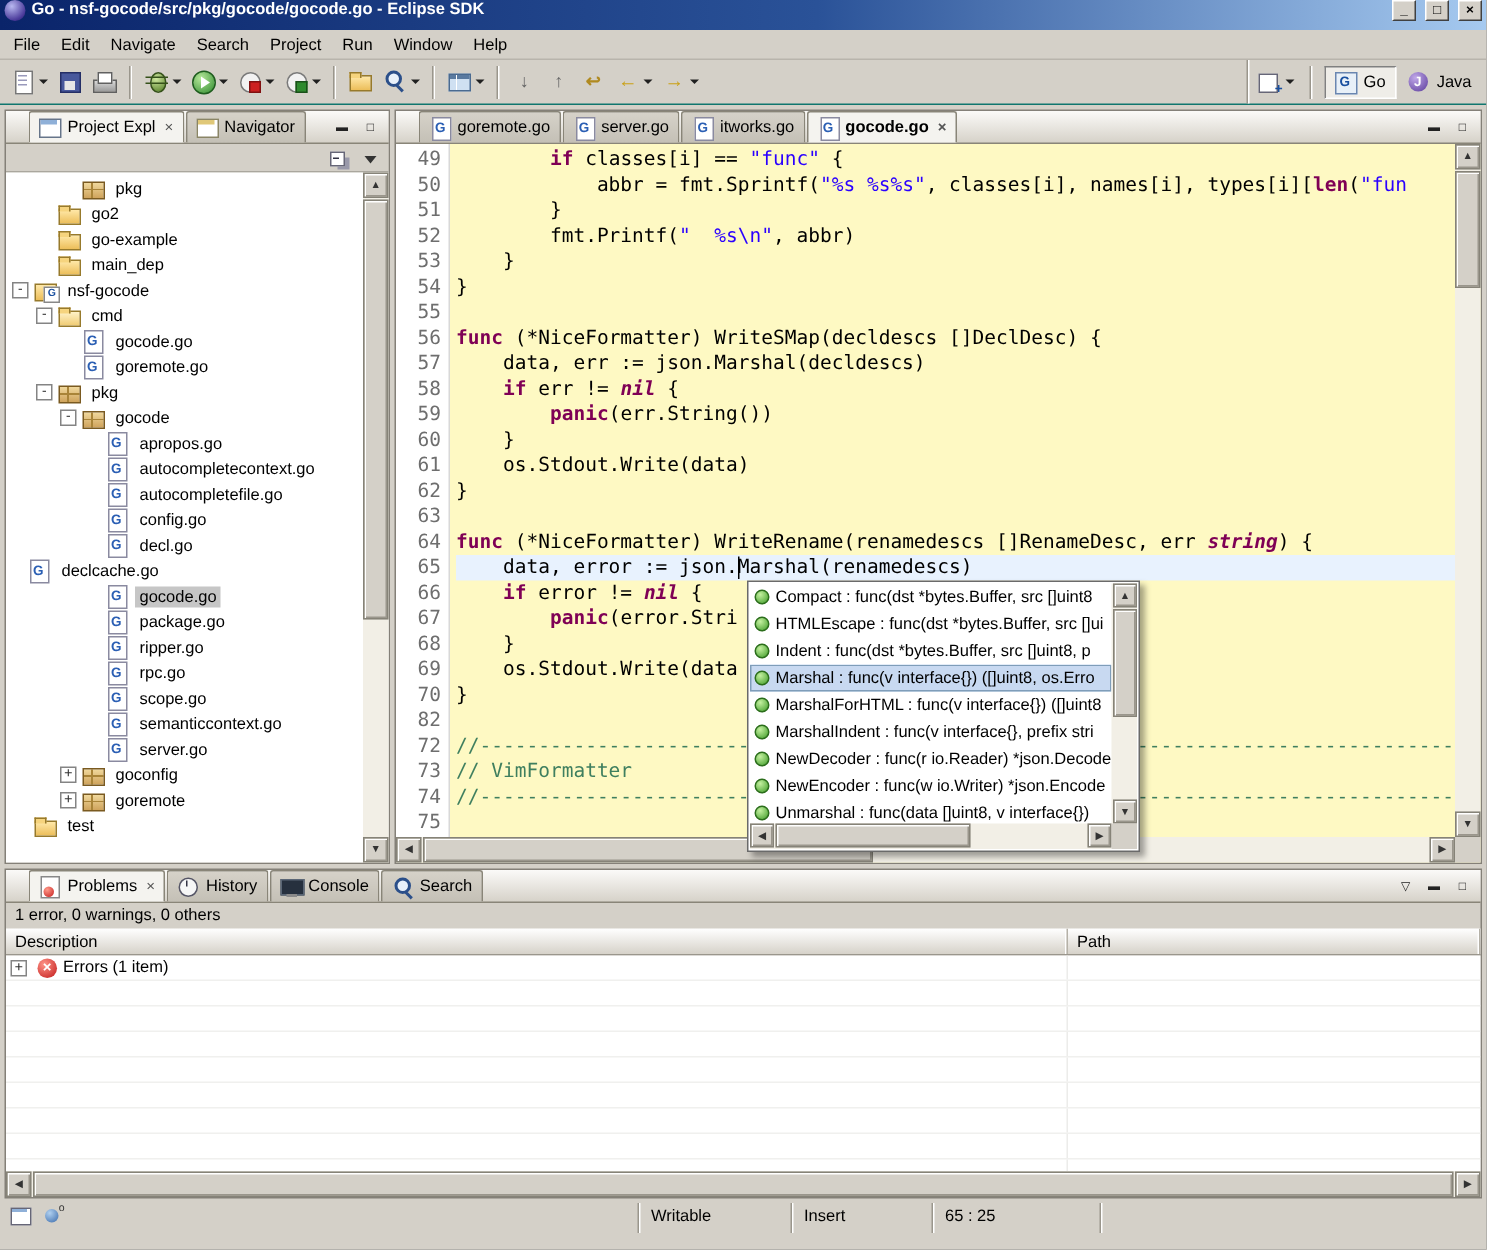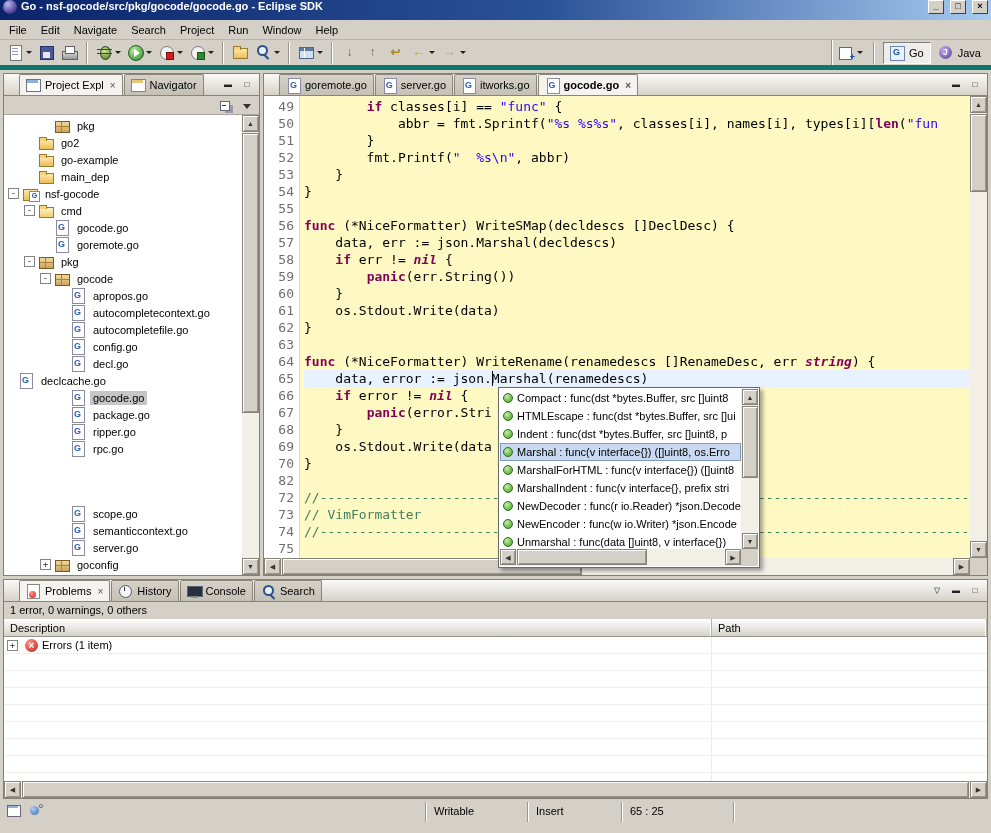--- a/index.html
+++ b/index.html
@@ -8,21 +8,21 @@
 
 
 .titlebar{height:20px;flex:none;background:linear-gradient(90deg,#0a246a 0%,#2a5298 55%,#a6caf0 100%);display:flex;align-items:flex-start;padding:0 3px;gap:4px}
 .app-icon{width:14px;height:14px;border-radius:50%;background:radial-gradient(circle at 35% 30%,#b8b8f0,#4a3a9a 70%,#241a60);flex:none}
 .title-text{flex:1;color:#fff;font-weight:bold;white-space:nowrap;overflow:hidden}
 .wbtn{width:16px;height:14px;background:#d4d0c8;border:1px solid;border-color:#fff #404040 #404040 #fff;font-size:9px;line-height:11px;text-align:center;font-weight:bold;flex:none;margin-left:2px}
 
 
 .menubar{height:20px;flex:none;display:flex;align-items:center;padding-left:2px;border-bottom:1px solid #b8b4ac;background:#d4d0c8}
 .menu-item{padding:3px 7px}
-.toolbar{height:30px;flex:none;display:flex;align-items:center;padding:0 4px;border-bottom:5px solid #0f766e;background:#d4d0c8}
+.toolbar{height:30px;flex:none;display:flex;align-items:center;padding:0 4px;border-bottom:1px solid #0f766e;background:#d4d0c8}
 .tb-items{display:flex;align-items:center;height:100%}
 .tb-btn{display:flex;align-items:center;padding:2px;margin:0 1px}
 .tb-dd{width:0;height:0;border-left:3px solid transparent;border-right:3px solid transparent;border-top:3px solid #202020;margin-left:2px}
 .tb-sep{width:2px;height:22px;margin:0 5px;border-left:1px solid #9a968c;border-right:1px solid #fff}
 .tbi{width:17px;height:17px;position:relative;flex:none}
 .new-wizard-icon::before{content:"";position:absolute;left:3px;top:1px;width:10px;height:14px;background:#fff;border:1px solid #777}
 .new-wizard-icon::after{content:"";position:absolute;left:5px;top:4px;width:6px;height:1px;background:#99b;box-shadow:0 3px 0 #99b,0 6px 0 #99b}
 .save-icon::before{content:"";position:absolute;left:2px;top:2px;width:12px;height:12px;background:#48589c;border:1px solid #242e66}
 .save-icon::after{content:"";position:absolute;left:5px;top:8px;width:7px;height:6px;background:#e6e6e6}
 .print-icon::before{content:"";position:absolute;left:1px;top:7px;width:14px;height:7px;background:linear-gradient(#d8d8d8,#9a9a9a);border:1px solid #606060}
@@ -388,21 +388,21 @@
             <div class="trow" style="padding-left: 52px;">
               <span class="exp hid"></span>
               <span class="ni go-file-icon"></span>
               <span class="nl">ripper.go</span>
             </div>
             <div class="trow" style="padding-left: 52px;">
               <span class="exp hid"></span>
               <span class="ni go-file-icon"></span>
               <span class="nl">rpc.go</span>
             </div>
-            <div class="trow" style="padding-left: 52px; margin-top: 48px;">
+            <div class="trow" style="padding-left: 52px;">
               <span class="exp hid"></span>
               <span class="ni go-file-icon"></span>
               <span class="nl">scope.go</span>
             </div>
             <div class="trow" style="padding-left: 52px;">
               <span class="exp hid"></span>
               <span class="ni go-file-icon"></span>
               <span class="nl">semanticcontext.go</span>
             </div>
             <div class="trow" style="padding-left: 52px;">

